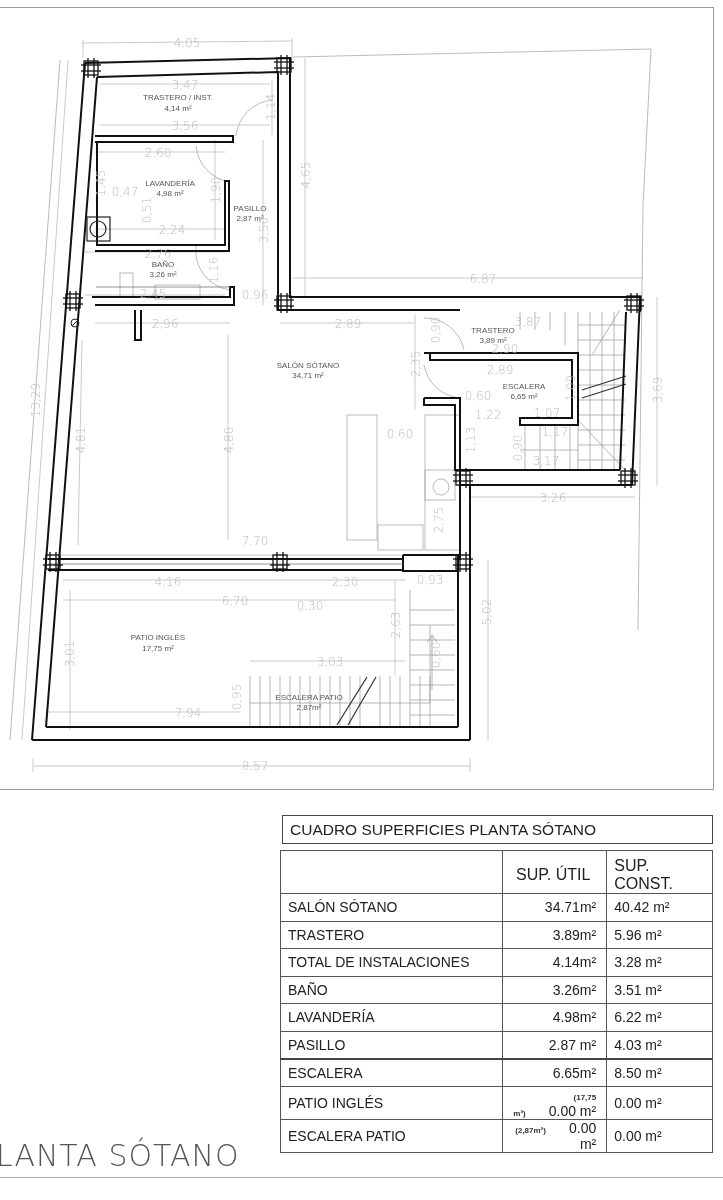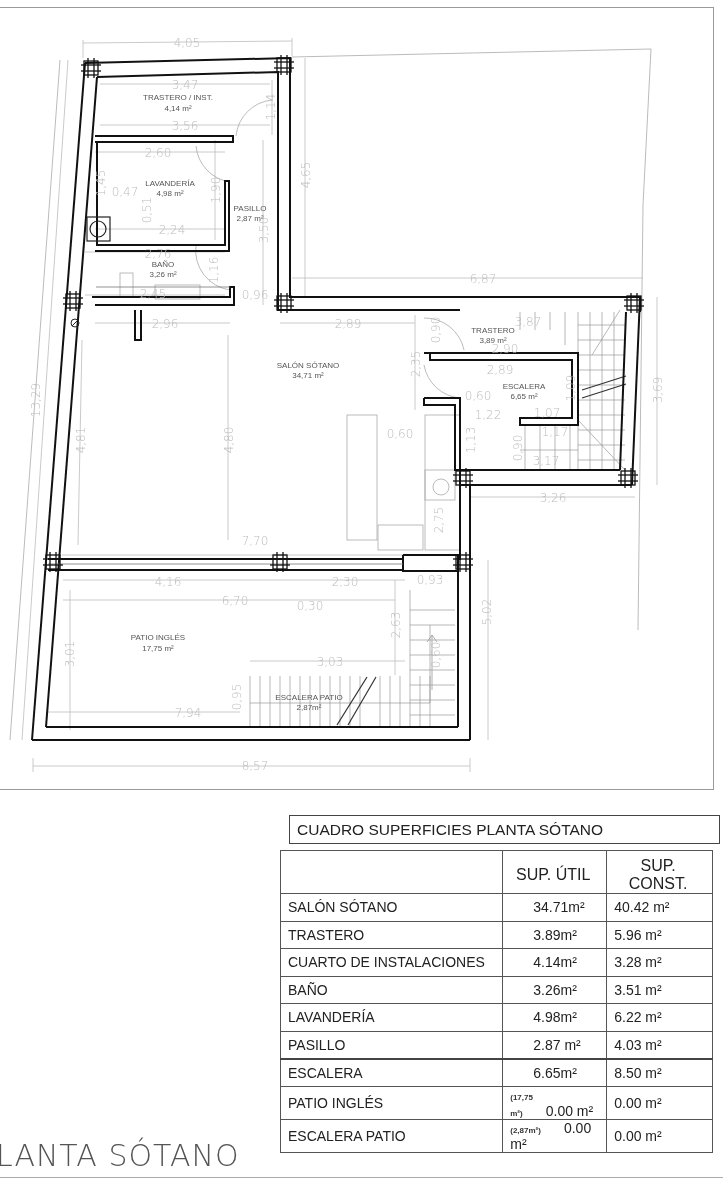--- a/index.html
+++ b/index.html
@@ -5,35 +5,35 @@
   html, body { margin:0; padding:0; background:#ffffff; }
   body { width:723px; height:1200px; position:relative; overflow:hidden; font-family:"Liberation Sans", sans-serif; color:#222; }
   #plan-svg { position:absolute; left:0; top:0; }
   .frame-line { position:absolute; background:#9a9a9a; }
   .sheet-title {
     position:absolute; left:-4px; top:1138px; font-family:"DejaVu Sans", sans-serif;
     font-weight:200; font-size:30px; letter-spacing:1px; color:#555; white-space:nowrap;
     transform:scaleX(1.0);
   }
   .table-title {
-    position:absolute; left:289px; top:815px; width:431px; height:29px;
+    position:absolute; left:282px; top:815px; width:431px; height:29px;
     border:1.5px solid #444; box-sizing:border-box; font-size:15.5px; line-height:27px; padding-left:7px; color:#222;
   }
   .area-table {
     position:absolute; left:280px; top:850px; width:433px; border-collapse:collapse;
     font-size:14px; color:#222;
   }
   .area-table td, .area-table th {
     border:1px solid #555; height:27.5px; padding:0 7px; box-sizing:border-box; font-weight:normal;
   }
   .area-table th { height:33px; text-align:left; font-size:16px; padding-top:6px; }
   .area-table th.c-util { text-align:center; }
-  .area-table th.c-const { text-align:center; }
+  .area-table th.c-const { text-align:left; }
   .area-table .c-name { width:223px; text-align:left; }
-  .area-table .c-util { width:104px; padding-right:10px; }
+  .area-table .c-util { width:104px; text-align:right; padding-right:10px; }
   .area-table .c-const { width:106px; text-align:left; padding-right:10px; }
   .area-table .note { font-size:8px; margin-right:23px; color:#333;font-weight:bold; }
   .area-table tr.thick-bottom td { border-bottom:2px solid #444; }
   .lbl { font-family:"Liberation Sans", sans-serif; fill:#555; }
   .dim { font-family:"DejaVu Sans", sans-serif; fill:#bbb; font-weight:200; }
 </style>
 </head>
 <body>
 
 <div class="frame-line" style="left:0;top:7px;width:714px;height:1px;"></div>
@@ -383,21 +383,21 @@
         <td class="c-name">SALÓN SÓTANO</td>
         <td class="c-util"><span class="note"></span><span>34.71m²</span></td>
         <td class="c-const">40.42 m²</td>
       </tr>
     <tr>
         <td class="c-name">TRASTERO</td>
         <td class="c-util"><span class="note"></span><span>3.89m²</span></td>
         <td class="c-const">5.96 m²</td>
       </tr>
     <tr>
-        <td class="c-name">CUARTO DE INSTALACIONES</td>
+        <td class="c-name">TOTAL DE INSTALACIONES</td>
         <td class="c-util"><span class="note"></span><span>4.14m²</span></td>
         <td class="c-const">3.28 m²</td>
       </tr>
     <tr>
         <td class="c-name">BAÑO</td>
         <td class="c-util"><span class="note"></span><span>3.26m²</span></td>
         <td class="c-const">3.51 m²</td>
       </tr>
     <tr>
         <td class="c-name">LAVANDERÍA</td>

